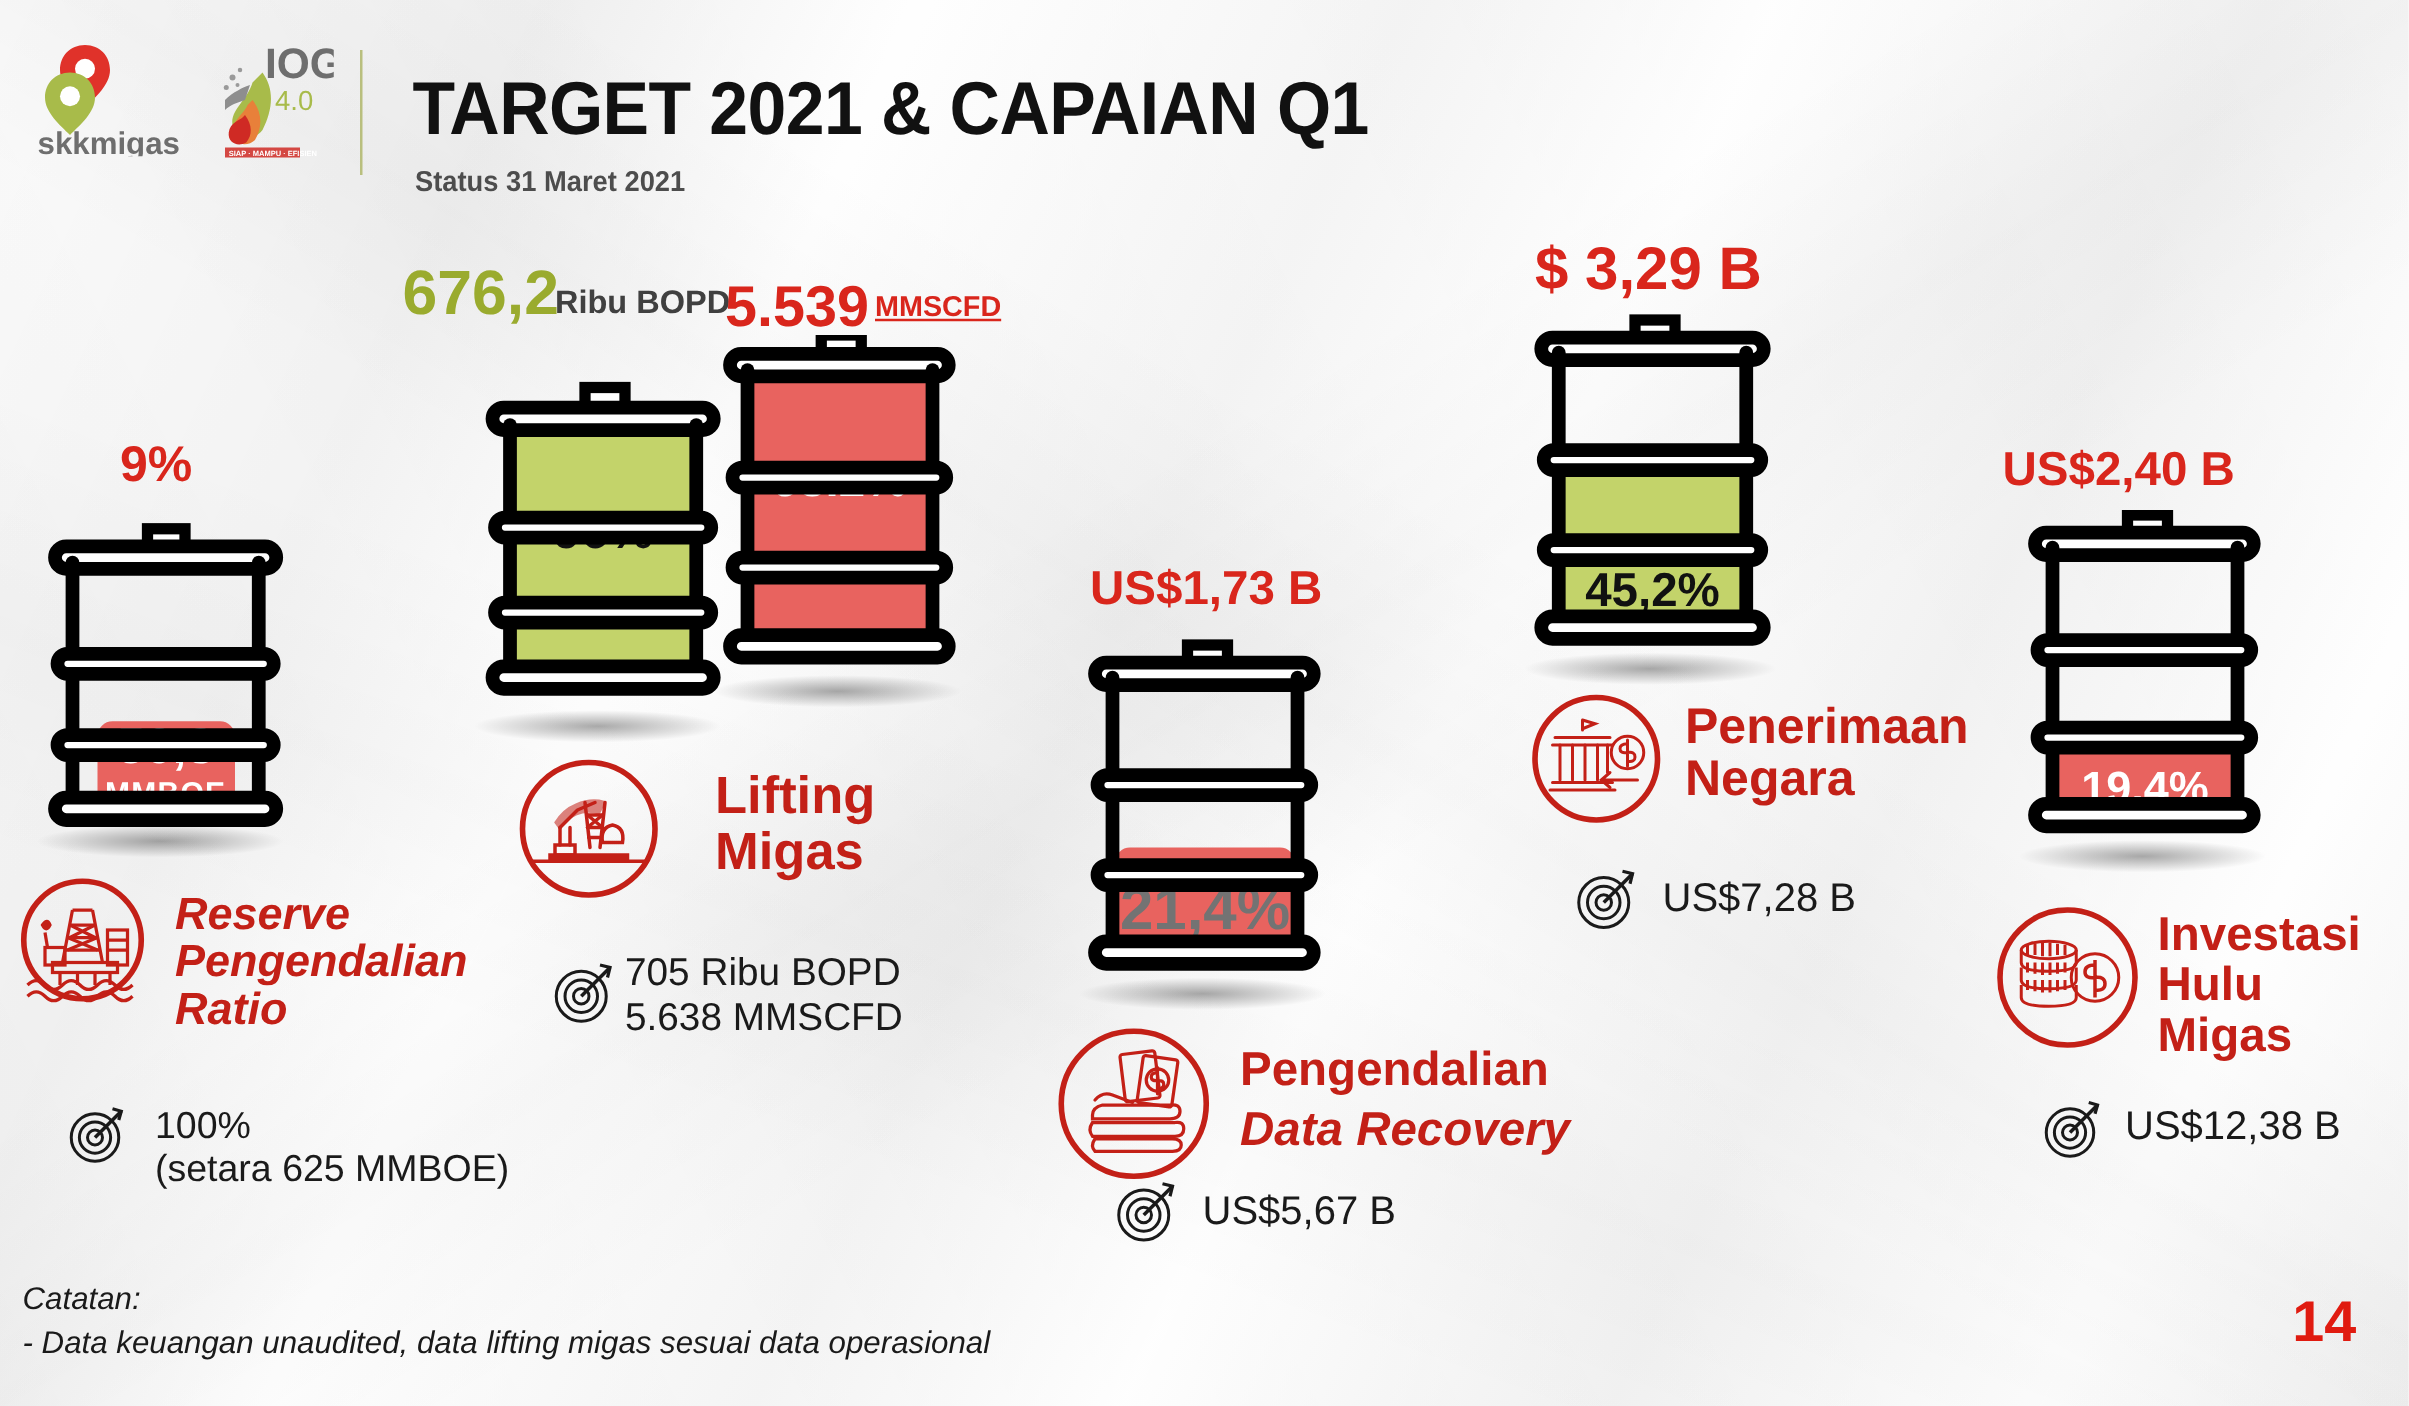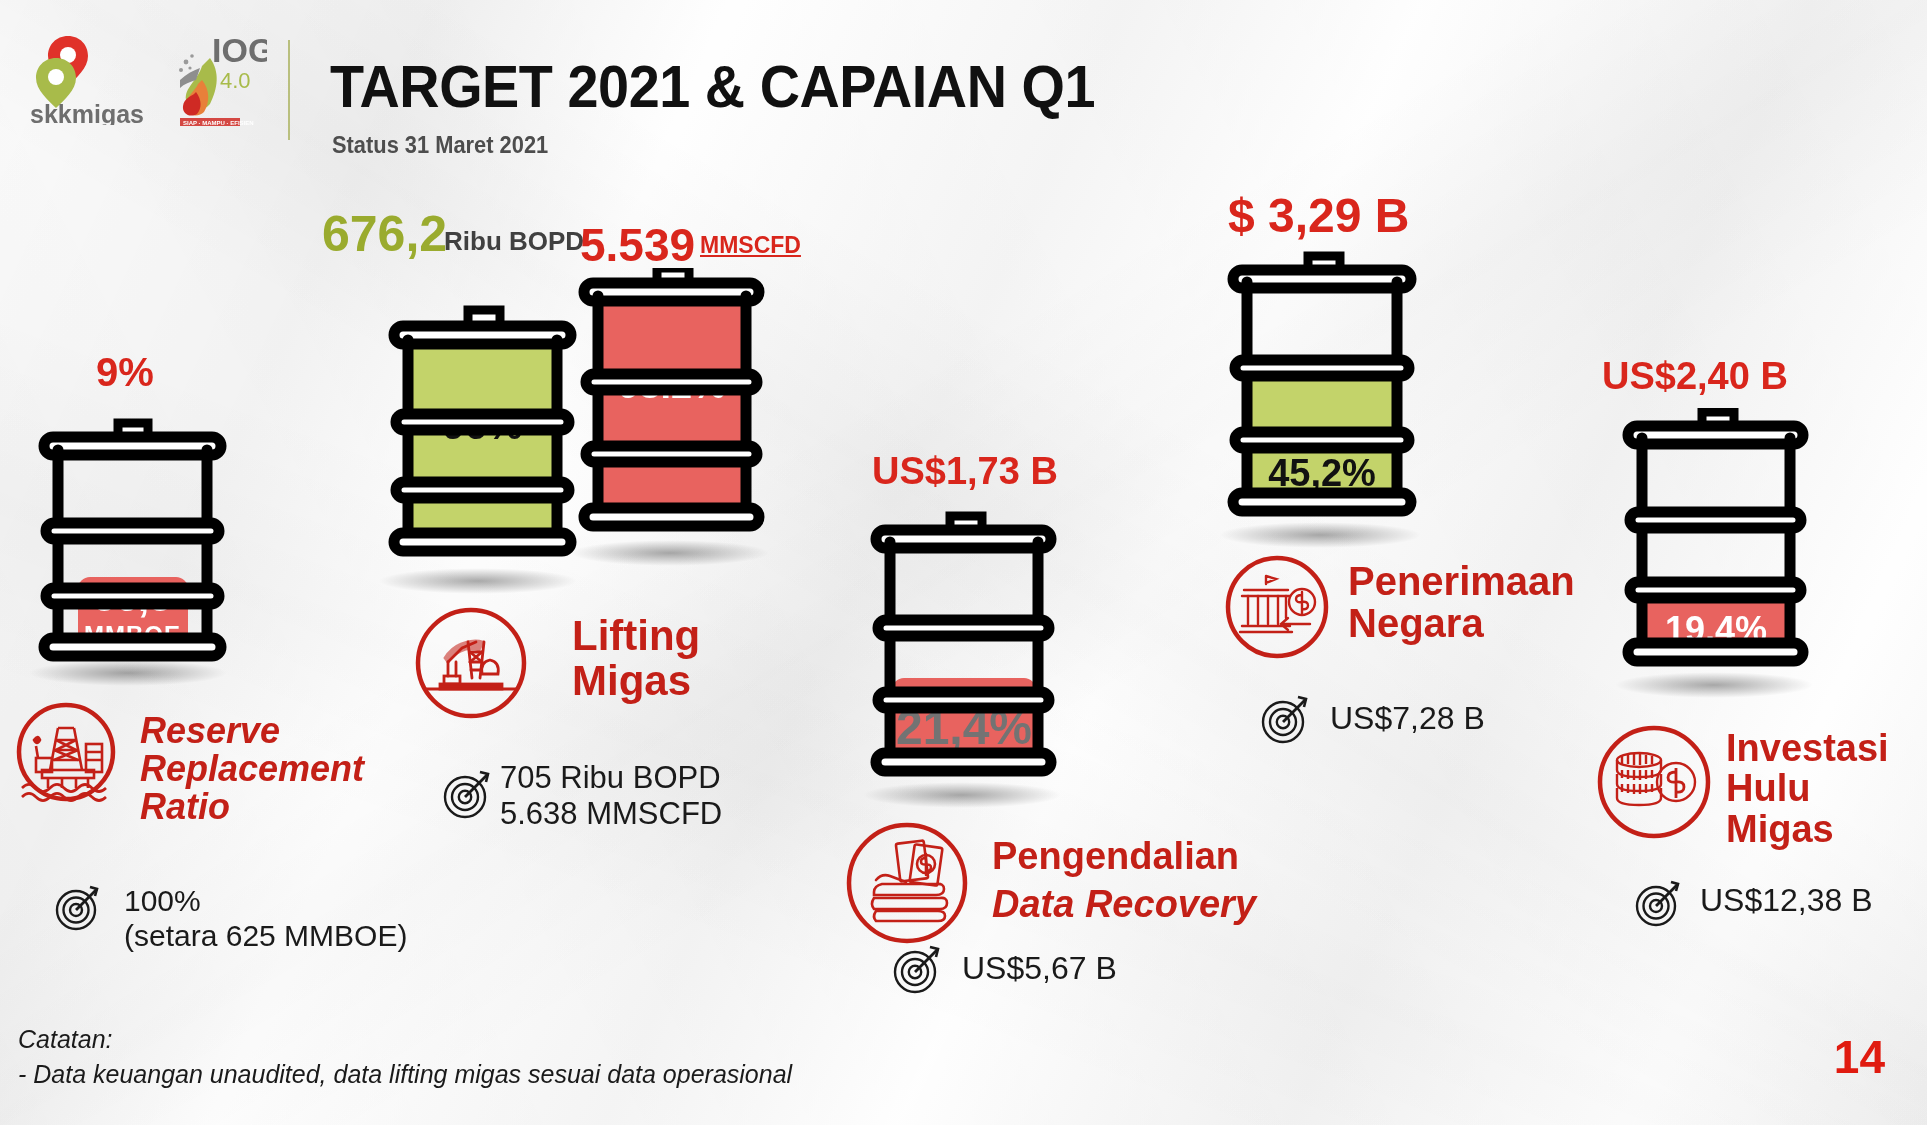--- a/index.html
+++ b/index.html
@@ -125,21 +125,21 @@
       <rect x="72" y="44" width="16" height="28"></rect>
       <path d="M72 52 L88 52 M72 60 L88 60"></path>
       <path d="M24 58 L22 46"></path>
       <path d="M20 40 q4 -6 6 0 q-3 6 -6 0Z" fill="#c32017"></path>
       <path d="M8 88 q7 -7 14 0 t14 0 t14 0 t14 0 t14 0 t14 0"></path>
       <path d="M8 97 q7 -7 14 0 t14 0 t14 0 t14 0 t14 0 t14 0"></path>
     </g>
   </svg>
 </div>
 <div class="caption-title ital" style="left:140px;top:712px;font-size:36px;">Reserve
-Replacement
+Pengendalian
 Ratio</div>
 
 <div class="target-icon" style="left:52px;top:880px;width:52px;height:52px;">
   <svg width="52" height="52" viewBox="0 0 52 52">
     <g fill="none" stroke="#1a1a1a" stroke-width="2.4">
       <circle cx="24" cy="30" r="19"></circle>
         <circle cx="24" cy="30" r="12.5"></circle>
         <circle cx="24" cy="30" r="6"></circle>
       <path d="M24 30 L45 9" stroke-width="2.8"></path>
       <path d="M38 7 L45 9 L43 16" stroke-width="2.6"></path>

